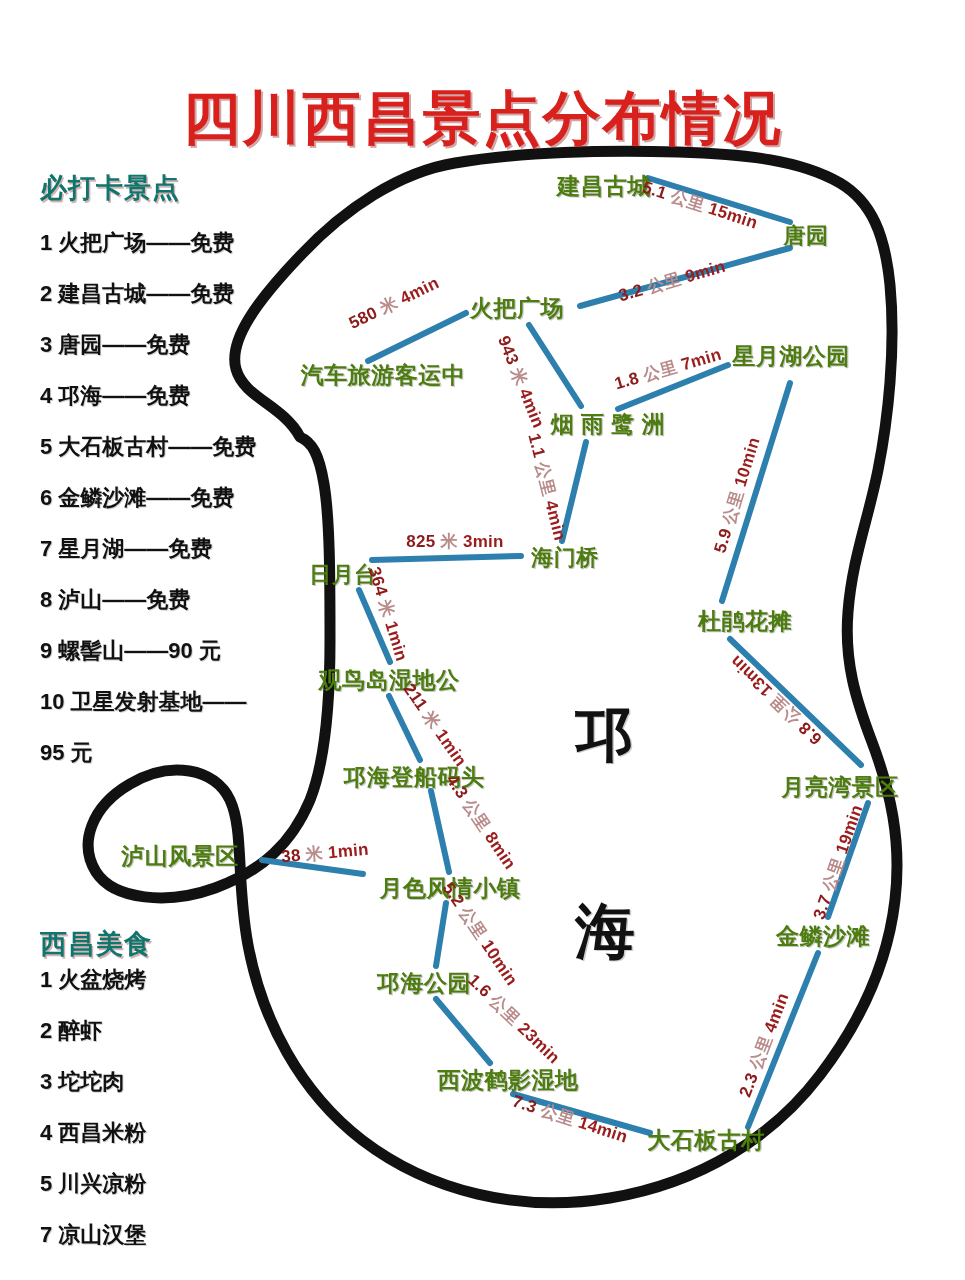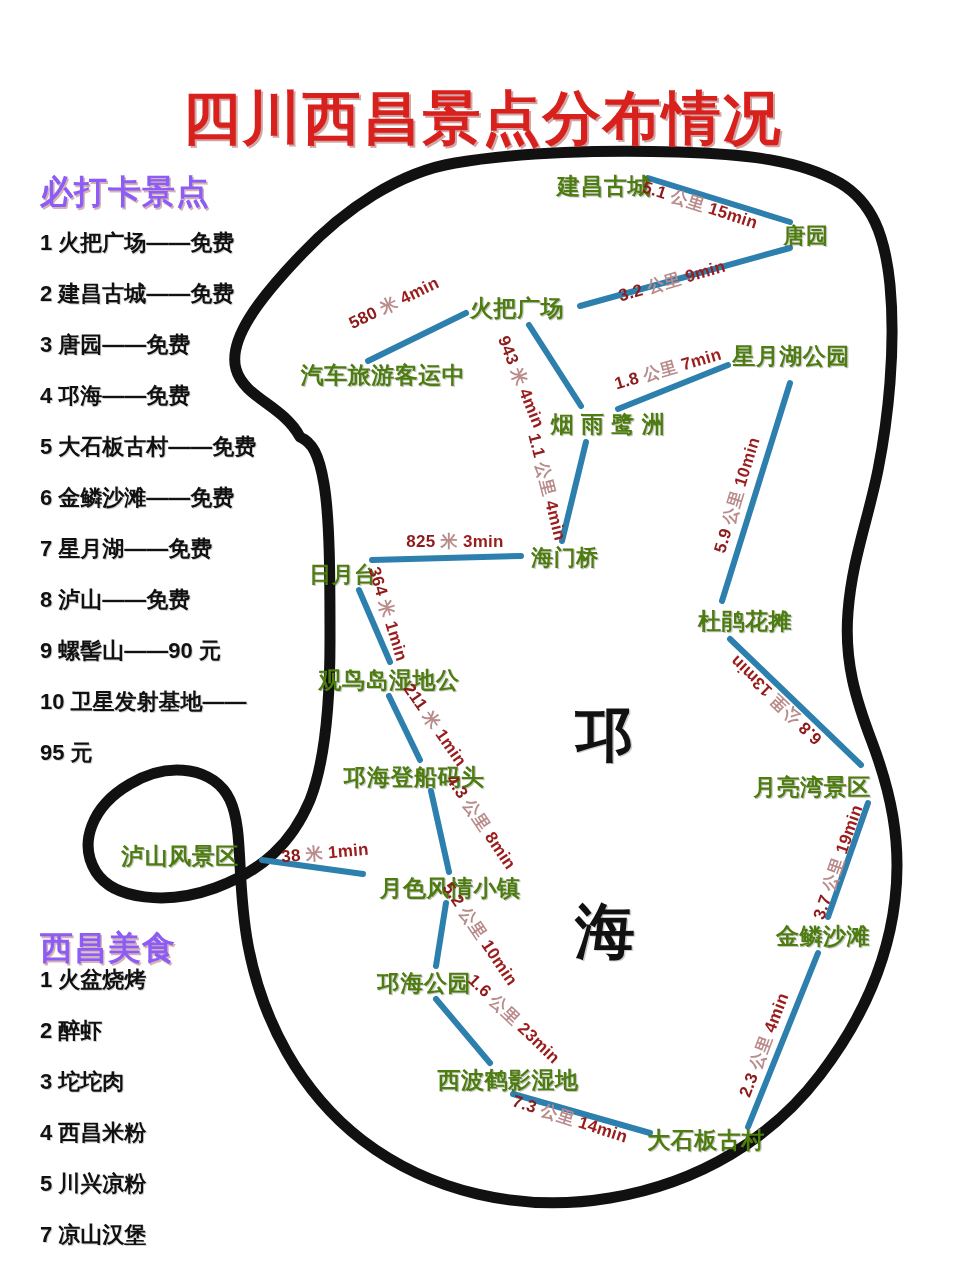--- a/index.html
+++ b/index.html
@@ -26,23 +26,23 @@
     font-weight:bold;
     color:#d8201c;
     letter-spacing:2px;
     text-shadow:2px 2px 0 rgba(120,0,0,.35);
     white-space:nowrap;
   }
 
   
   .list-heading{
     position:absolute;
-    font-size:33px;
-    font-weight:bold;
-    color:#8b5cf6;
+    font-size:27px;
+    font-weight:bold;
+    color:#0f766e;
     letter-spacing:1px;
     text-shadow:1.5px 1.5px 0 rgba(120,0,0,.3);
     white-space:nowrap;
   }
   .list-item{
     position:absolute;
     font-size:22px;
     font-weight:bold;
     color:#111111;
     white-space:nowrap;
@@ -185,21 +185,21 @@
       <div class="node-label big" style="left: 565px; top: 558px;">海门桥</div>
       <div class="node-label big" style="left: 343px; top: 575px;">日月台</div>
       <div class="node-label" style="left: 389px; top: 680px;">观鸟岛湿地公</div>
       <div class="node-label" style="left: 414px; top: 777px;">邛海登船码头</div>
       <div class="node-label" style="left: 180px; top: 856px;">泸山风景区</div>
       <div class="node-label" style="left: 450px; top: 888px;">月色风情小镇</div>
       <div class="node-label" style="left: 424px; top: 983px;">邛海公园</div>
       <div class="node-label" style="left: 508px; top: 1080px;">西波鹤影湿地</div>
       <div class="node-label" style="left: 706px; top: 1140px;">大石板古村</div>
       <div class="node-label" style="left: 745px; top: 621px;">杜鹃花摊</div>
-      <div class="node-label" style="left: 812px; top: 787px;">月亮湾景区</div>
+      <div class="node-label" style="left: 840px; top: 787px;">月亮湾景区</div>
       <div class="node-label" style="left: 823px; top: 936px;">金鳞沙滩</div>
     </div>
   <div id="dist-labels">
       <div class="dist-label" style="left: 700px; top: 205px; transform: translate(-50%, -50%) rotate(18deg);"><span>5.1</span> <span class="unit">公里</span> <span class="mins">15min</span></div>
       <div class="dist-label" style="left: 672px; top: 281px; transform: translate(-50%, -50%) rotate(-16deg);"><span>3.2</span> <span class="unit">公里</span> <span class="mins">9min</span></div>
       <div class="dist-label" style="left: 394px; top: 303px; transform: translate(-50%, -50%) rotate(-26deg);"><span>580</span> <span class="unit">米</span> <span class="mins">4min</span></div>
       <div class="dist-label" style="left: 521px; top: 382px; transform: translate(-50%, -50%) rotate(68deg);"><span>943</span> <span class="unit">米</span> <span class="mins">4min</span></div>
       <div class="dist-label" style="left: 668px; top: 369px; transform: translate(-50%, -50%) rotate(-16deg);"><span>1.8</span> <span class="unit">公里</span> <span class="mins">7min</span></div>
       <div class="dist-label" style="left: 547px; top: 487px; transform: translate(-50%, -50%) rotate(76deg);"><span>1.1</span> <span class="unit">公里</span> <span class="mins">4min</span></div>
       <div class="dist-label" style="left: 455px; top: 541px; transform: translate(-50%, -50%) rotate(0deg);"><span>825</span> <span class="unit">米</span> <span class="mins">3min</span></div>

